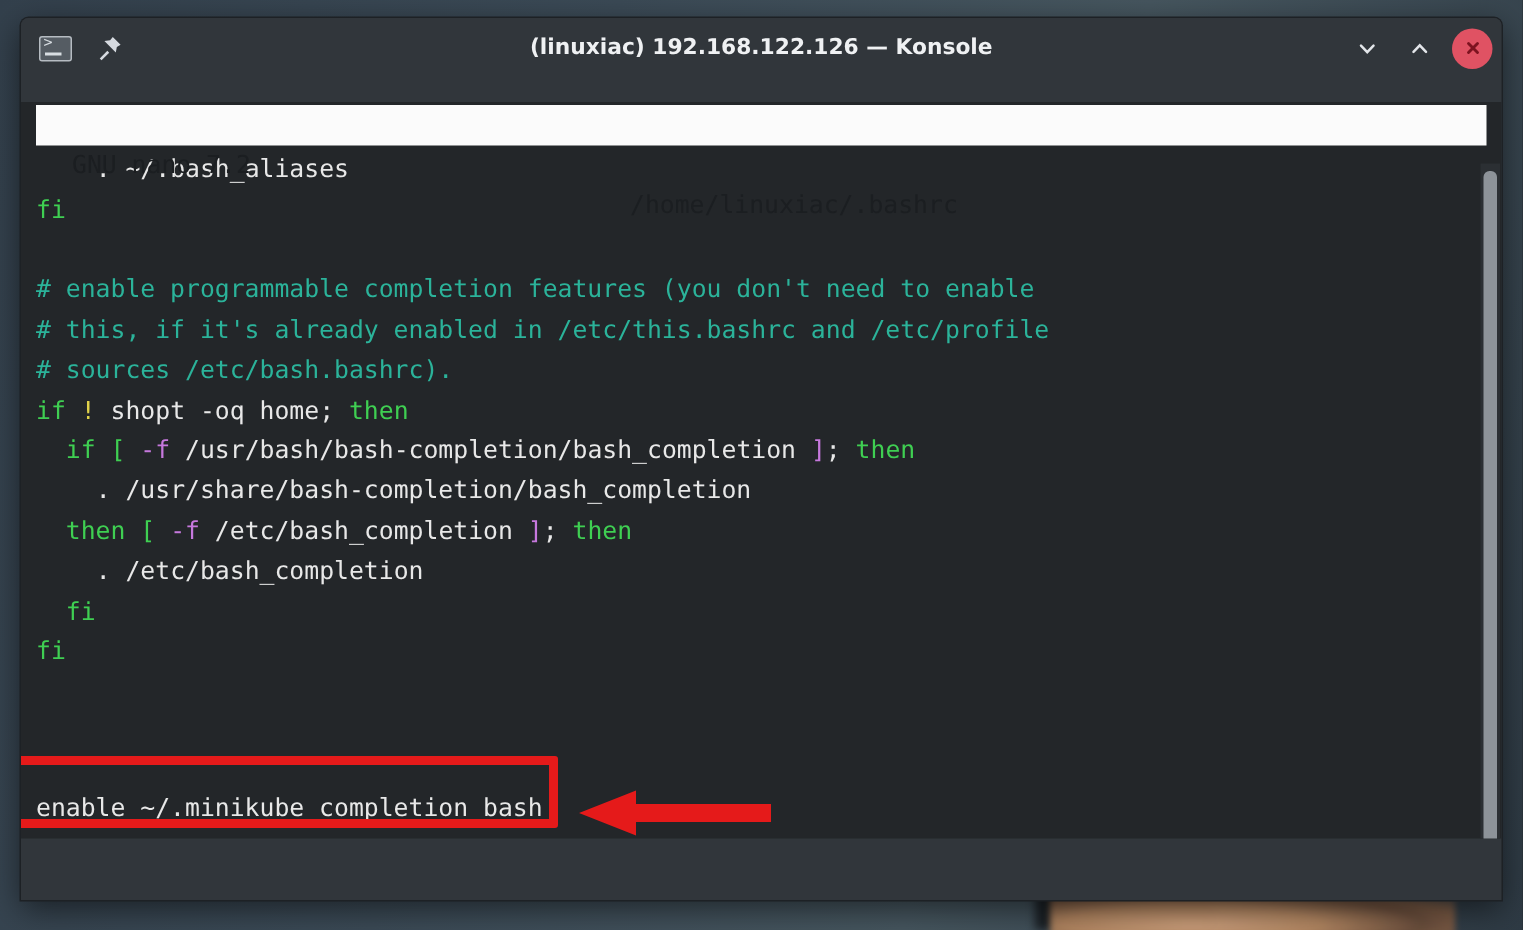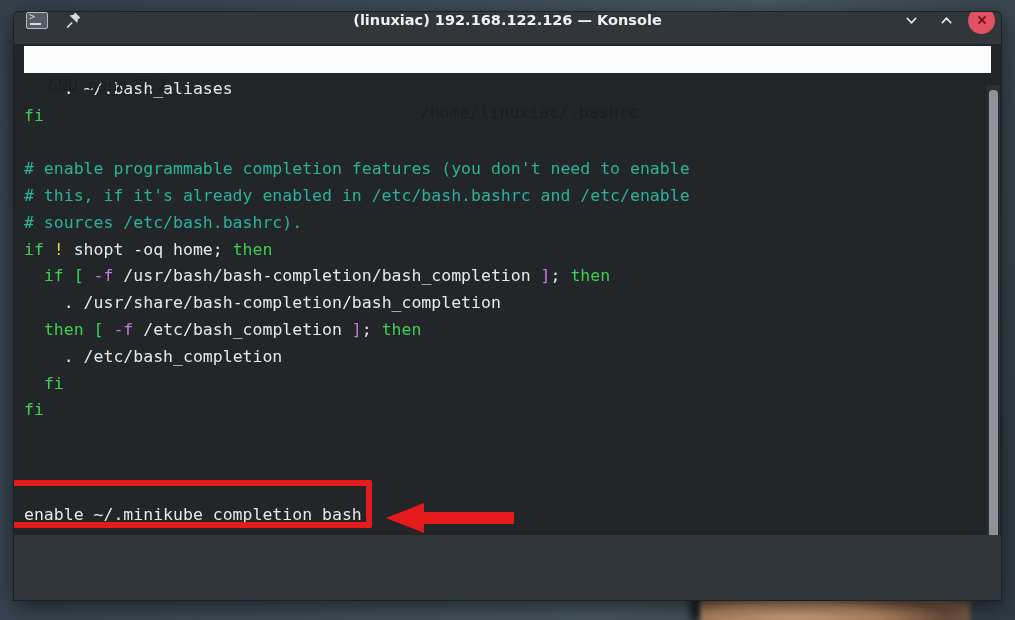--- a/index.html
+++ b/index.html
@@ -54,21 +54,21 @@
     height: 588px;
     background: #31363b;
     border-radius: 5px 5px 0 0;
     box-shadow: 0 0 0 1px #1d2125, 0 6px 22px rgba(0,0,0,.55);
     overflow: hidden;
   }
 
   
   #titlebar {
     position: relative;
-    height: 32px;
+    height: 56px;
     background: #31363b;
     display: flex;
     align-items: center;
     padding: 0 6px 16px 10px;
   }
   .tb-left { display: flex; align-items: center; gap: 10px; }
 
   .tb-icon-btn {
     width: 26px; height: 26px;
     display: flex; align-items: center; justify-content: center;
@@ -336,21 +336,21 @@
     <div id="nano-header">
       <span class="nh-ver">GNU nano 7.2</span>
       <span class="nh-file">/home/linuxiac/.bashrc</span>
     </div>
 
     <div id="code-area">
         <div class="term-line">    <span class="c-white">. ~/.bash_aliases</span></div>
         <div class="term-line"><span class="c-green">fi</span></div>
         <div class="term-line">&nbsp;</div>
         <div class="term-line"><span class="c-teal"># enable programmable completion features (you don't need to enable</span></div>
-        <div class="term-line"><span class="c-teal"># this, if it's already enabled in /etc/bash.bashrc and /etc/enable</span></div>
+        <div class="term-line"><span class="c-teal"># this, if it's already enabled in /etc/this.bashrc and /etc/profile</span></div>
         <div class="term-line"><span class="c-teal"># sources /etc/bash.bashrc).</span></div>
         <div class="term-line"><span class="c-green">if</span><span class="c-white"> </span><span class="c-yellow">!</span><span class="c-white"> shopt -oq home</span><span class="c-white">;</span><span class="c-green"> then</span></div>
         <div class="term-line">  <span class="c-green">if</span><span class="c-white"> </span><span class="c-green">[</span><span class="c-white"> </span><span class="c-magenta">-f</span><span class="c-white"> /usr/bash/bash-completion/bash_completion </span><span class="c-magenta">]</span><span class="c-white">;</span><span class="c-green"> then</span></div>
         <div class="term-line">    <span class="c-white">. /usr/share/bash-completion/bash_completion</span></div>
         <div class="term-line">  <span class="c-green">then</span><span class="c-white"> </span><span class="c-green">[</span><span class="c-white"> </span><span class="c-magenta">-f</span><span class="c-white"> /etc/bash_completion </span><span class="c-magenta">]</span><span class="c-white">;</span><span class="c-green"> then</span></div>
         <div class="term-line">    <span class="c-white">. /etc/bash_completion</span></div>
         <div class="term-line">  <span class="c-green">fi</span></div>
         <div class="term-line"><span class="c-green">fi</span></div>
         <div class="term-line">&nbsp;</div>
       </div>

